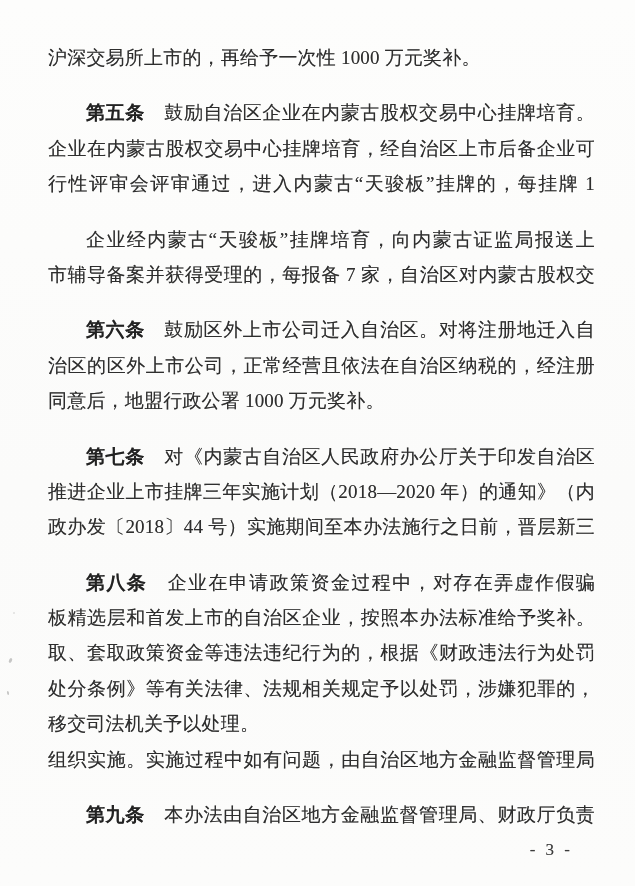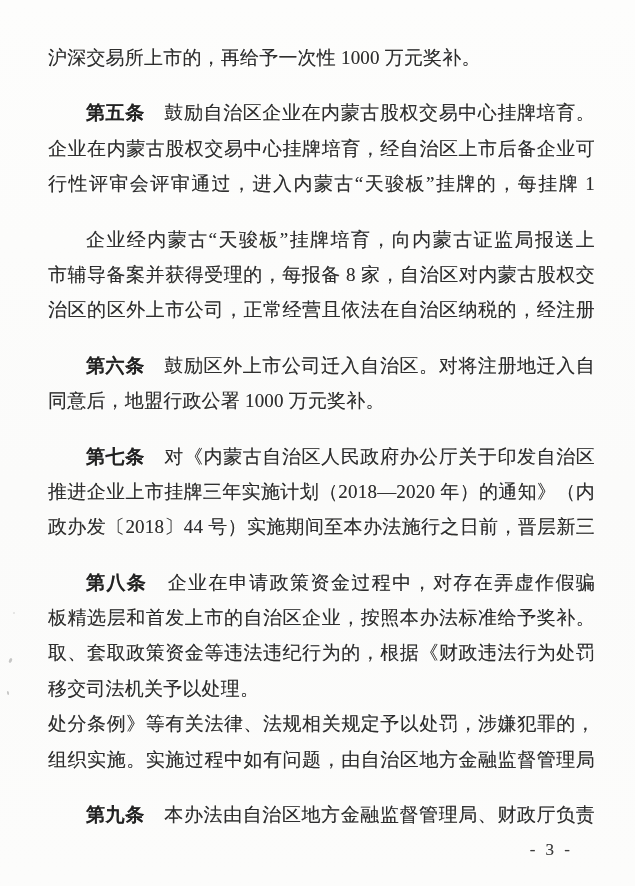--- a/index.html
+++ b/index.html
@@ -53,32 +53,32 @@
 </head>
 <body>
 
 <div class="page">
   <div class="content" id="doc-lines">
       <div class="line">沪深交易所上市的，再给予一次性 1000 万元奖补。</div>
       <div class="line j ind"><span class="hd">第五条</span>　鼓励自治区企业在内蒙古股权交易中心挂牌培育。</div>
       <div class="line j">企业在内蒙古股权交易中心挂牌培育，经自治区上市后备企业可</div>
       <div class="line j">行性评审会评审通过，进入内蒙古“天骏板”挂牌的，每挂牌 1</div>
       <div class="line j ind">企业经内蒙古“天骏板”挂牌培育，向内蒙古证监局报送上</div>
-      <div class="line j">市辅导备案并获得受理的，每报备 8 家，自治区对内蒙古股权交</div>
+      <div class="line j">市辅导备案并获得受理的，每报备 7 家，自治区对内蒙古股权交</div>
+      <div class="line j ind"><span class="hd">第六条</span>　鼓励区外上市公司迁入自治区。对将注册地迁入自</div>
       <div class="line j">治区的区外上市公司，正常经营且依法在自治区纳税的，经注册</div>
-      <div class="line j ind"><span class="hd">第六条</span>　鼓励区外上市公司迁入自治区。对将注册地迁入自</div>
       <div class="line">同意后，地盟行政公署 1000 万元奖补。</div>
       <div class="line j ind"><span class="hd">第七条</span>　对《内蒙古自治区人民政府办公厅关于印发自治区</div>
       <div class="line j">推进企业上市挂牌三年实施计划（2018—2020 年）的通知》（内</div>
       <div class="line j">政办发〔2018〕44 号）实施期间至本办法施行之日前，晋层新三</div>
       <div class="line j ind"><span class="hd">第八条</span>　企业在申请政策资金过程中，对存在弄虚作假骗</div>
       <div class="line j">板精选层和首发上市的自治区企业，按照本办法标准给予奖补。</div>
       <div class="line j">取、套取政策资金等违法违纪行为的，根据《财政违法行为处罚</div>
+      <div class="line j">处分条例》等有关法律、法规相关规定予以处罚，涉嫌犯罪的，</div>
       <div class="line">移交司法机关予以处理。</div>
-      <div class="line j">处分条例》等有关法律、法规相关规定予以处罚，涉嫌犯罪的，</div>
       <div class="line j">组织实施。实施过程中如有问题，由自治区地方金融监督管理局</div>
       <div class="line j ind"><span class="hd">第九条</span>　本办法由自治区地方金融监督管理局、财政厅负责</div>
     </div>
   <div class="page-number">- 3 -</div>
   <div class="speck s1"></div>
   <div class="speck s2"></div>
   <div class="speck s3"></div>
 </div>
 
 </body></html>

